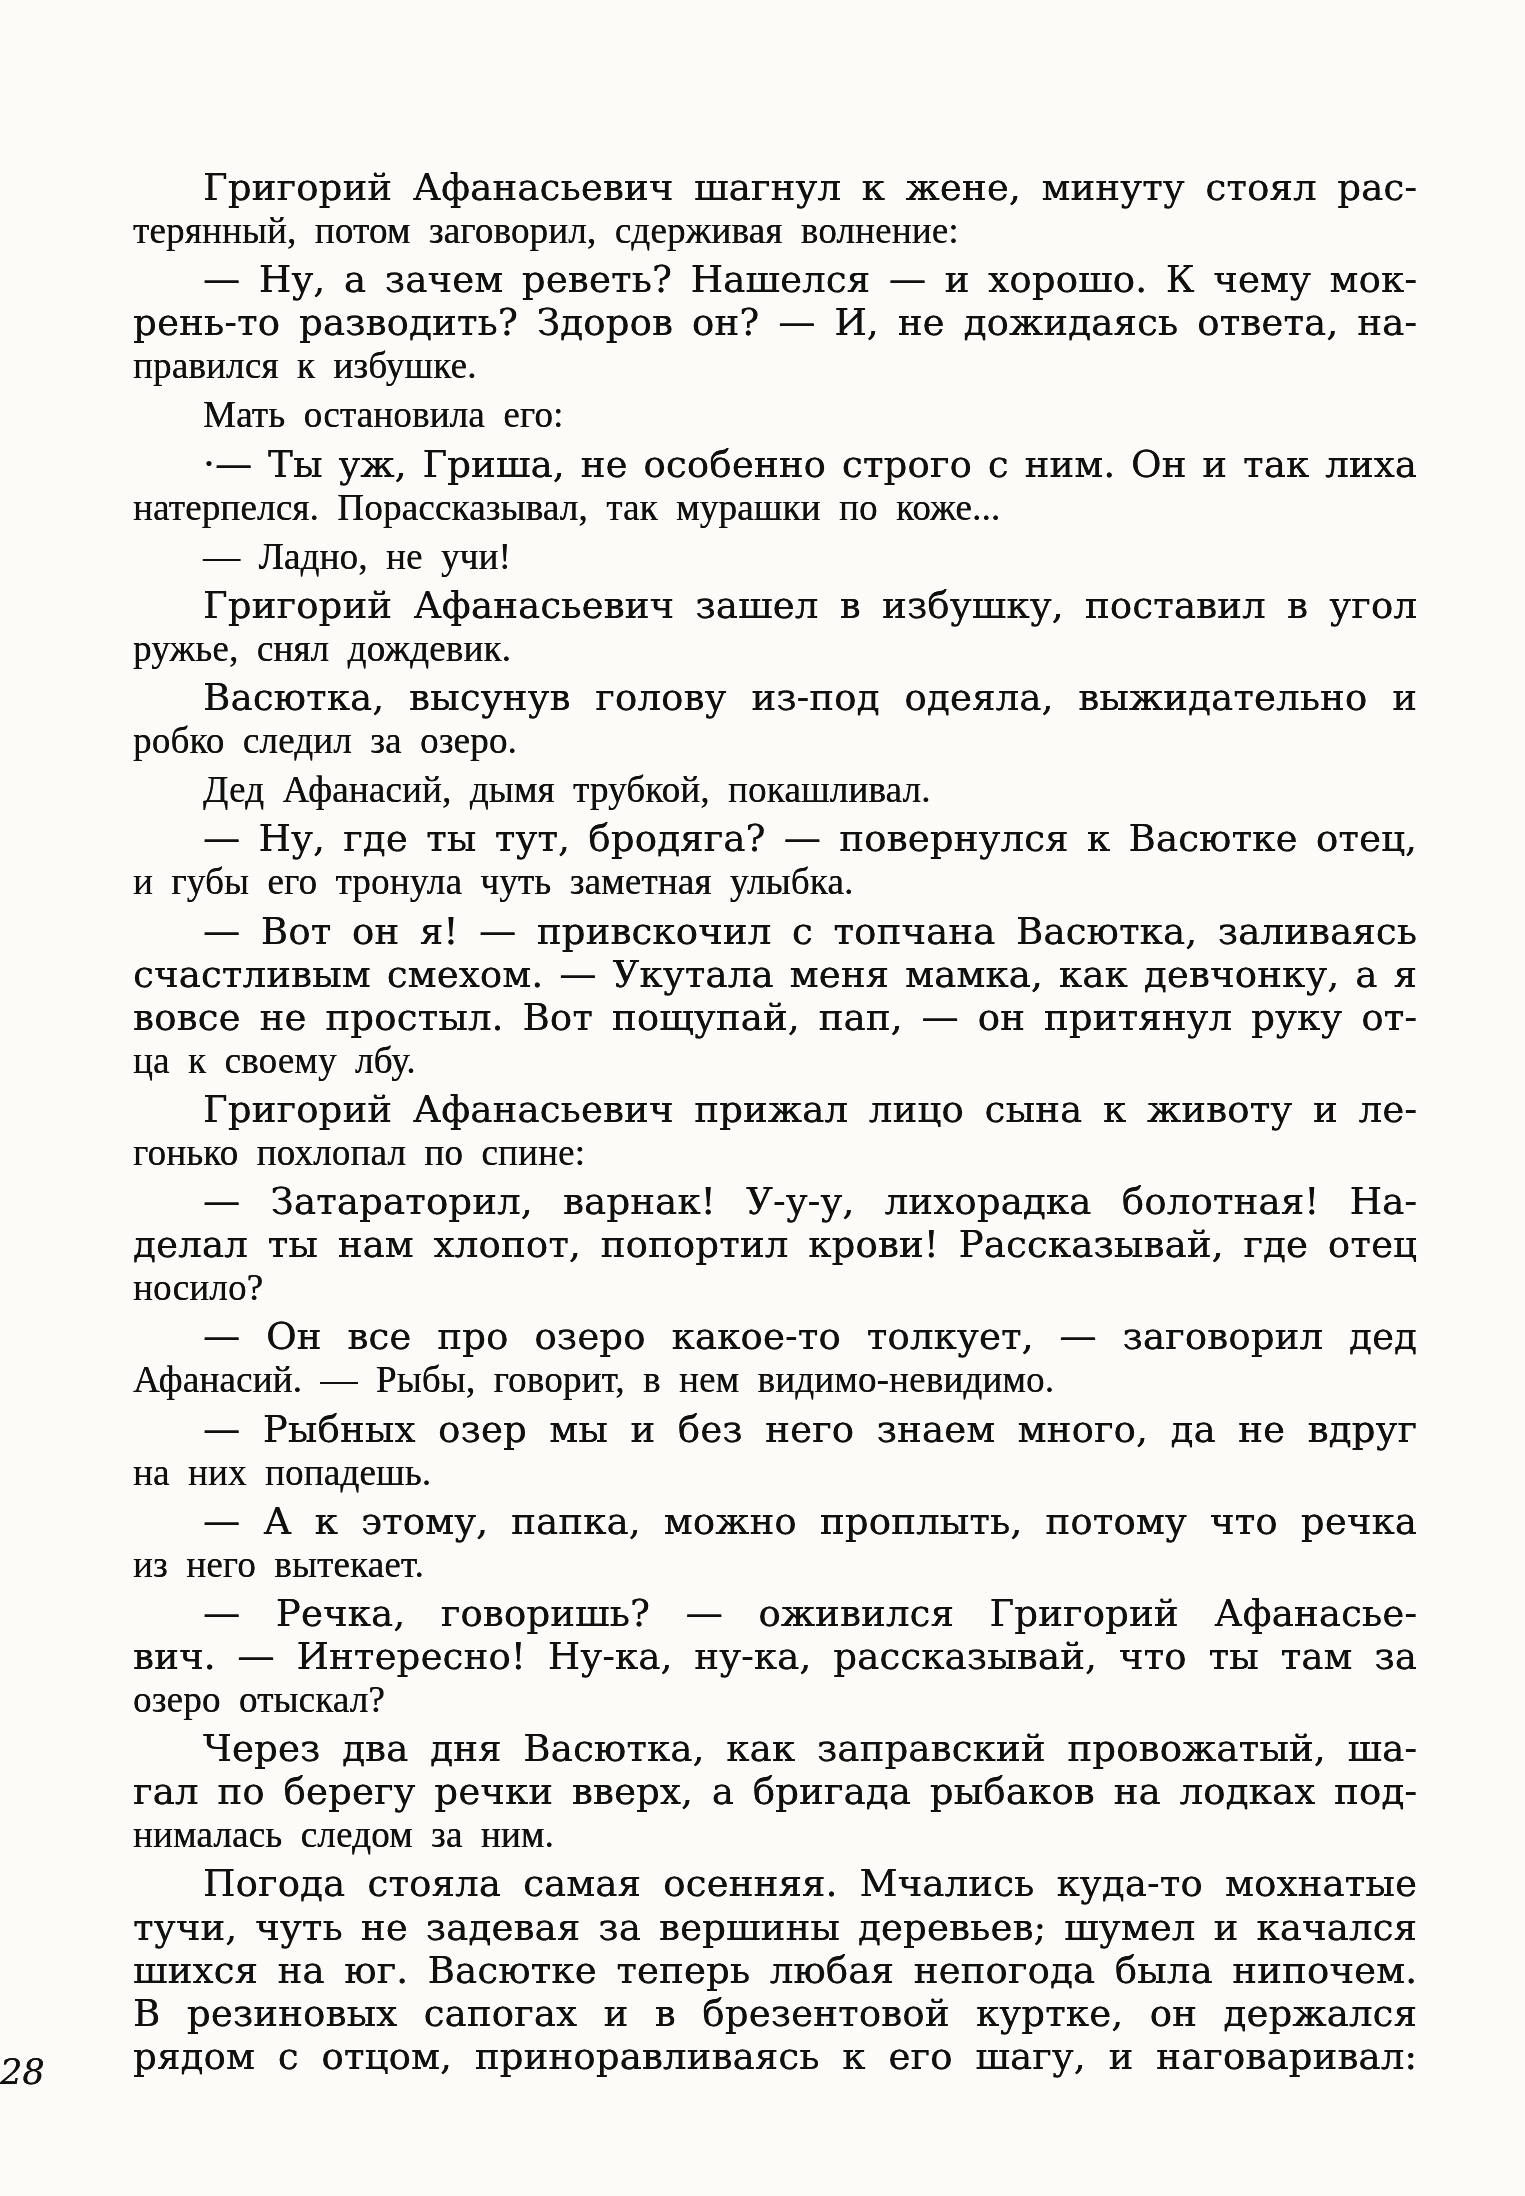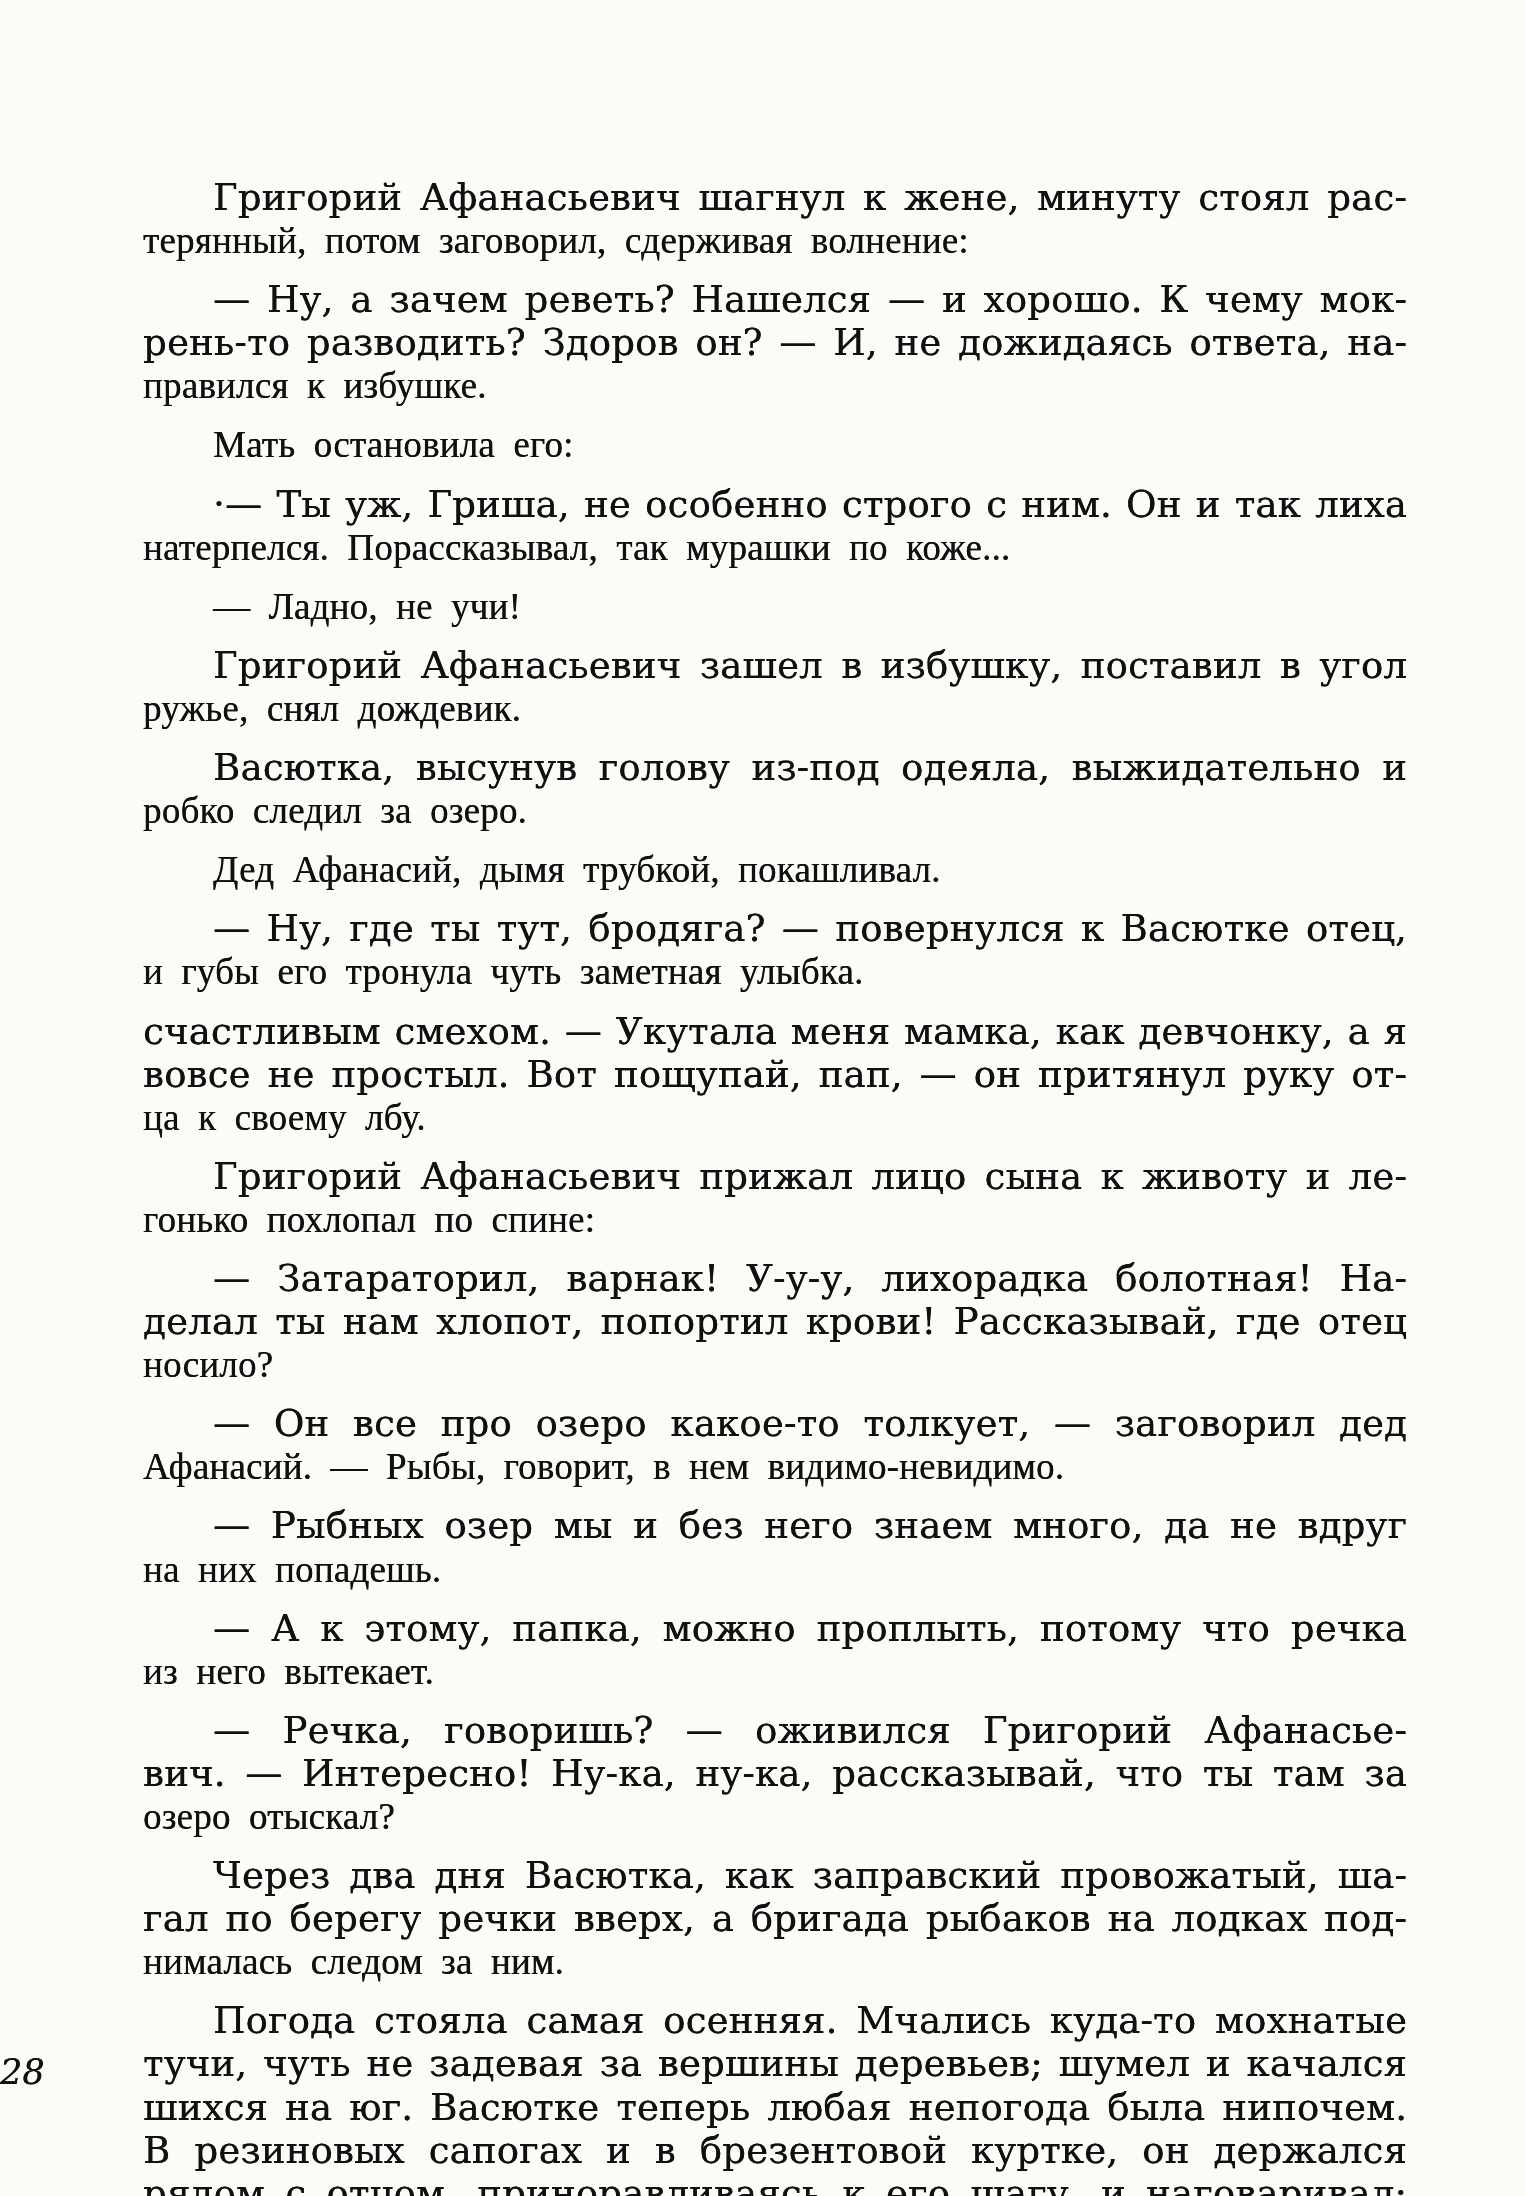--- a/index.html
+++ b/index.html
@@ -19,21 +19,21 @@
     position: absolute;
     inset: 0;
   }
   .text-block {
     position: absolute;
     left: 127px;
     top: 160px;
     width: 1296px;
   }
   .para {
-    margin: 16px;
+    margin: 6px;
     padding: 0;
   }
   .ln {
     display: block;
     font-size: 37px;
     line-height: 43.1px;
     letter-spacing: 0.2px;
     text-align: justify;
     text-align-last: justify;
     white-space: normal;
@@ -103,20 +103,21 @@
     <p class="para">
       <span class="ln first last">Дед Афанасий, дымя трубкой, покашливал.</span>
     </p>
 
     <p class="para">
       <span class="ln first">— Ну, где ты тут, бродяга? — повернулся к Васютке отец,</span>
       <span class="ln last">и губы его тронула чуть заметная улыбка.</span>
     </p>
 
     <p class="para">
+      <span class="ln first">— Вот он я! — привскочил с топчана Васютка, заливаясь</span>
       <span class="ln">счастливым смехом. — Укутала меня мамка, как девчонку, а я</span>
       <span class="ln">вовсе не простыл. Вот пощупай, пап, — он притянул руку от-</span>
       <span class="ln last">ца к своему лбу.</span>
     </p>
 
     <p class="para">
       <span class="ln first">Григорий Афанасьевич прижал лицо сына к животу и ле-</span>
       <span class="ln last">гонько похлопал по спине:</span>
     </p>
 

